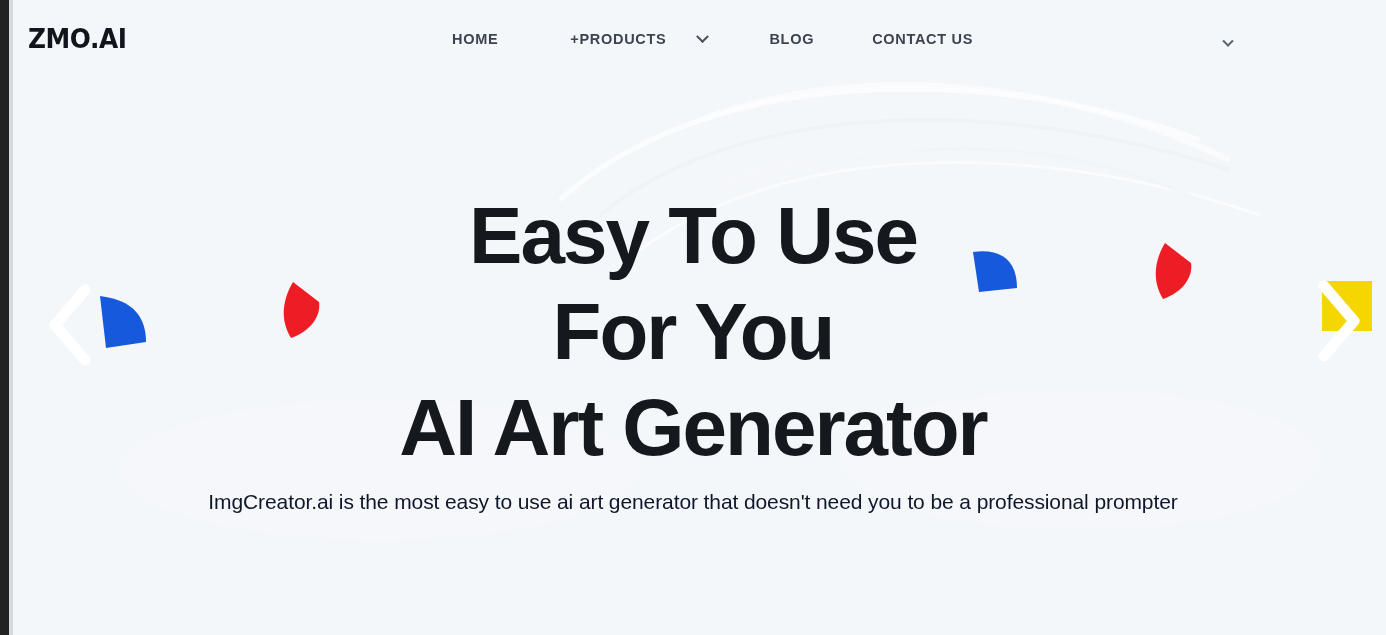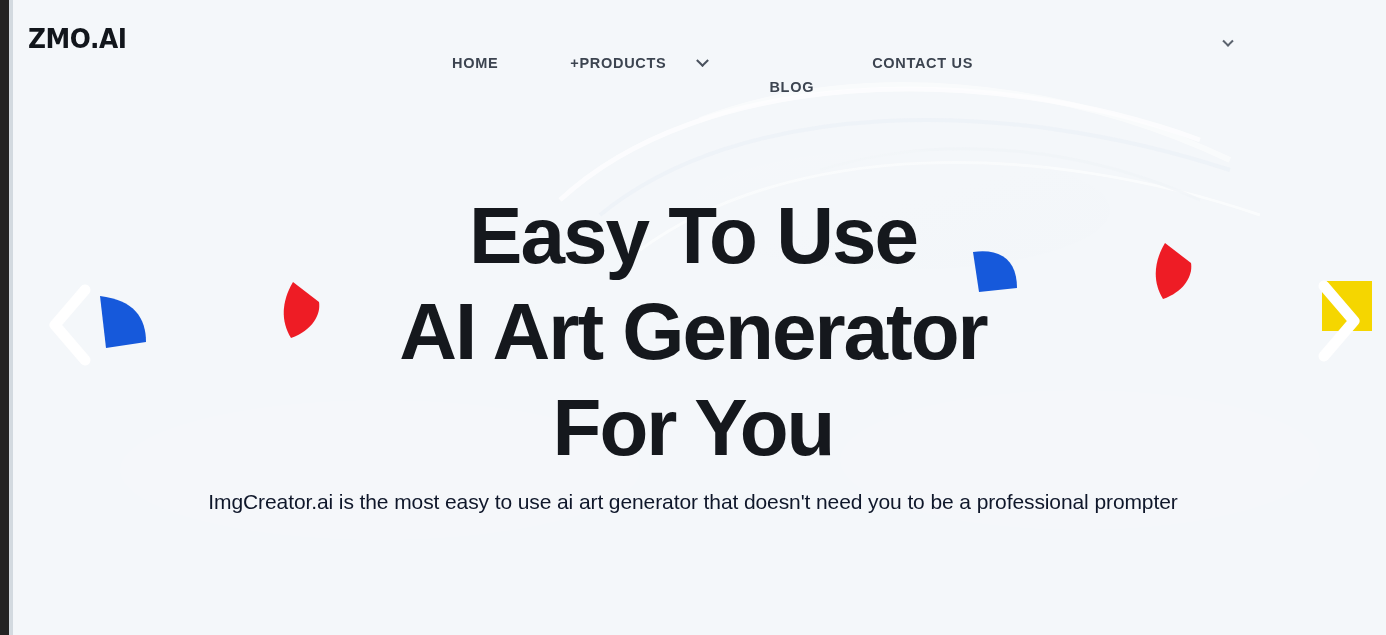--- a/index.html
+++ b/index.html
@@ -72,21 +72,21 @@
     color:#3c4450;
     text-transform:uppercase;
     cursor:pointer;
     display:flex;
     align-items:center;
     gap:7px;
     white-space:nowrap;
   }
   .nav-gap-1 { margin-right:72px;text-align:center; }
   .nav-gap-2 { margin-right:62px;gap:32px; }
-  .nav-gap-3 { margin-right:58px;margin-top:48px; }
+  .nav-gap-3 { margin-right:58px; }
   .chev {
     display:inline-block;
     width:9px; height:9px;
     border-right:2px solid #4a525e;
     border-bottom:2px solid #4a525e;
     transform:rotate(45deg) translate(-2px,-2px);
   }
   #header-right-toggle {
     position:absolute;
     right:14px; top:34px;
@@ -210,22 +210,22 @@
     <div id="header-right-toggle">
       <span class="chev"></span>
     </div>
 
   </header>
 
   <section id="hero">
 
     <h1 id="hero-title">
       <span class="tline">Easy To Use</span>
+      <span class="tline">For You</span>
       <span class="tline">AI Art Generator</span>
-      <span class="tline">For You</span>
     </h1>
 
     <p id="hero-subtitle">ImgCreator.ai is the most easy to use ai art generator that doesn't need you to be a professional prompter</p>
 
   </section>
 
   <svg class="deco" id="deco-blue-left" width="54" height="58" viewBox="0 0 54 58" aria-hidden="true">
     <path d="M4,4 C38,8 50,26 50,50 L10,56 Z" fill="#1659db"></path>
   </svg>
 

